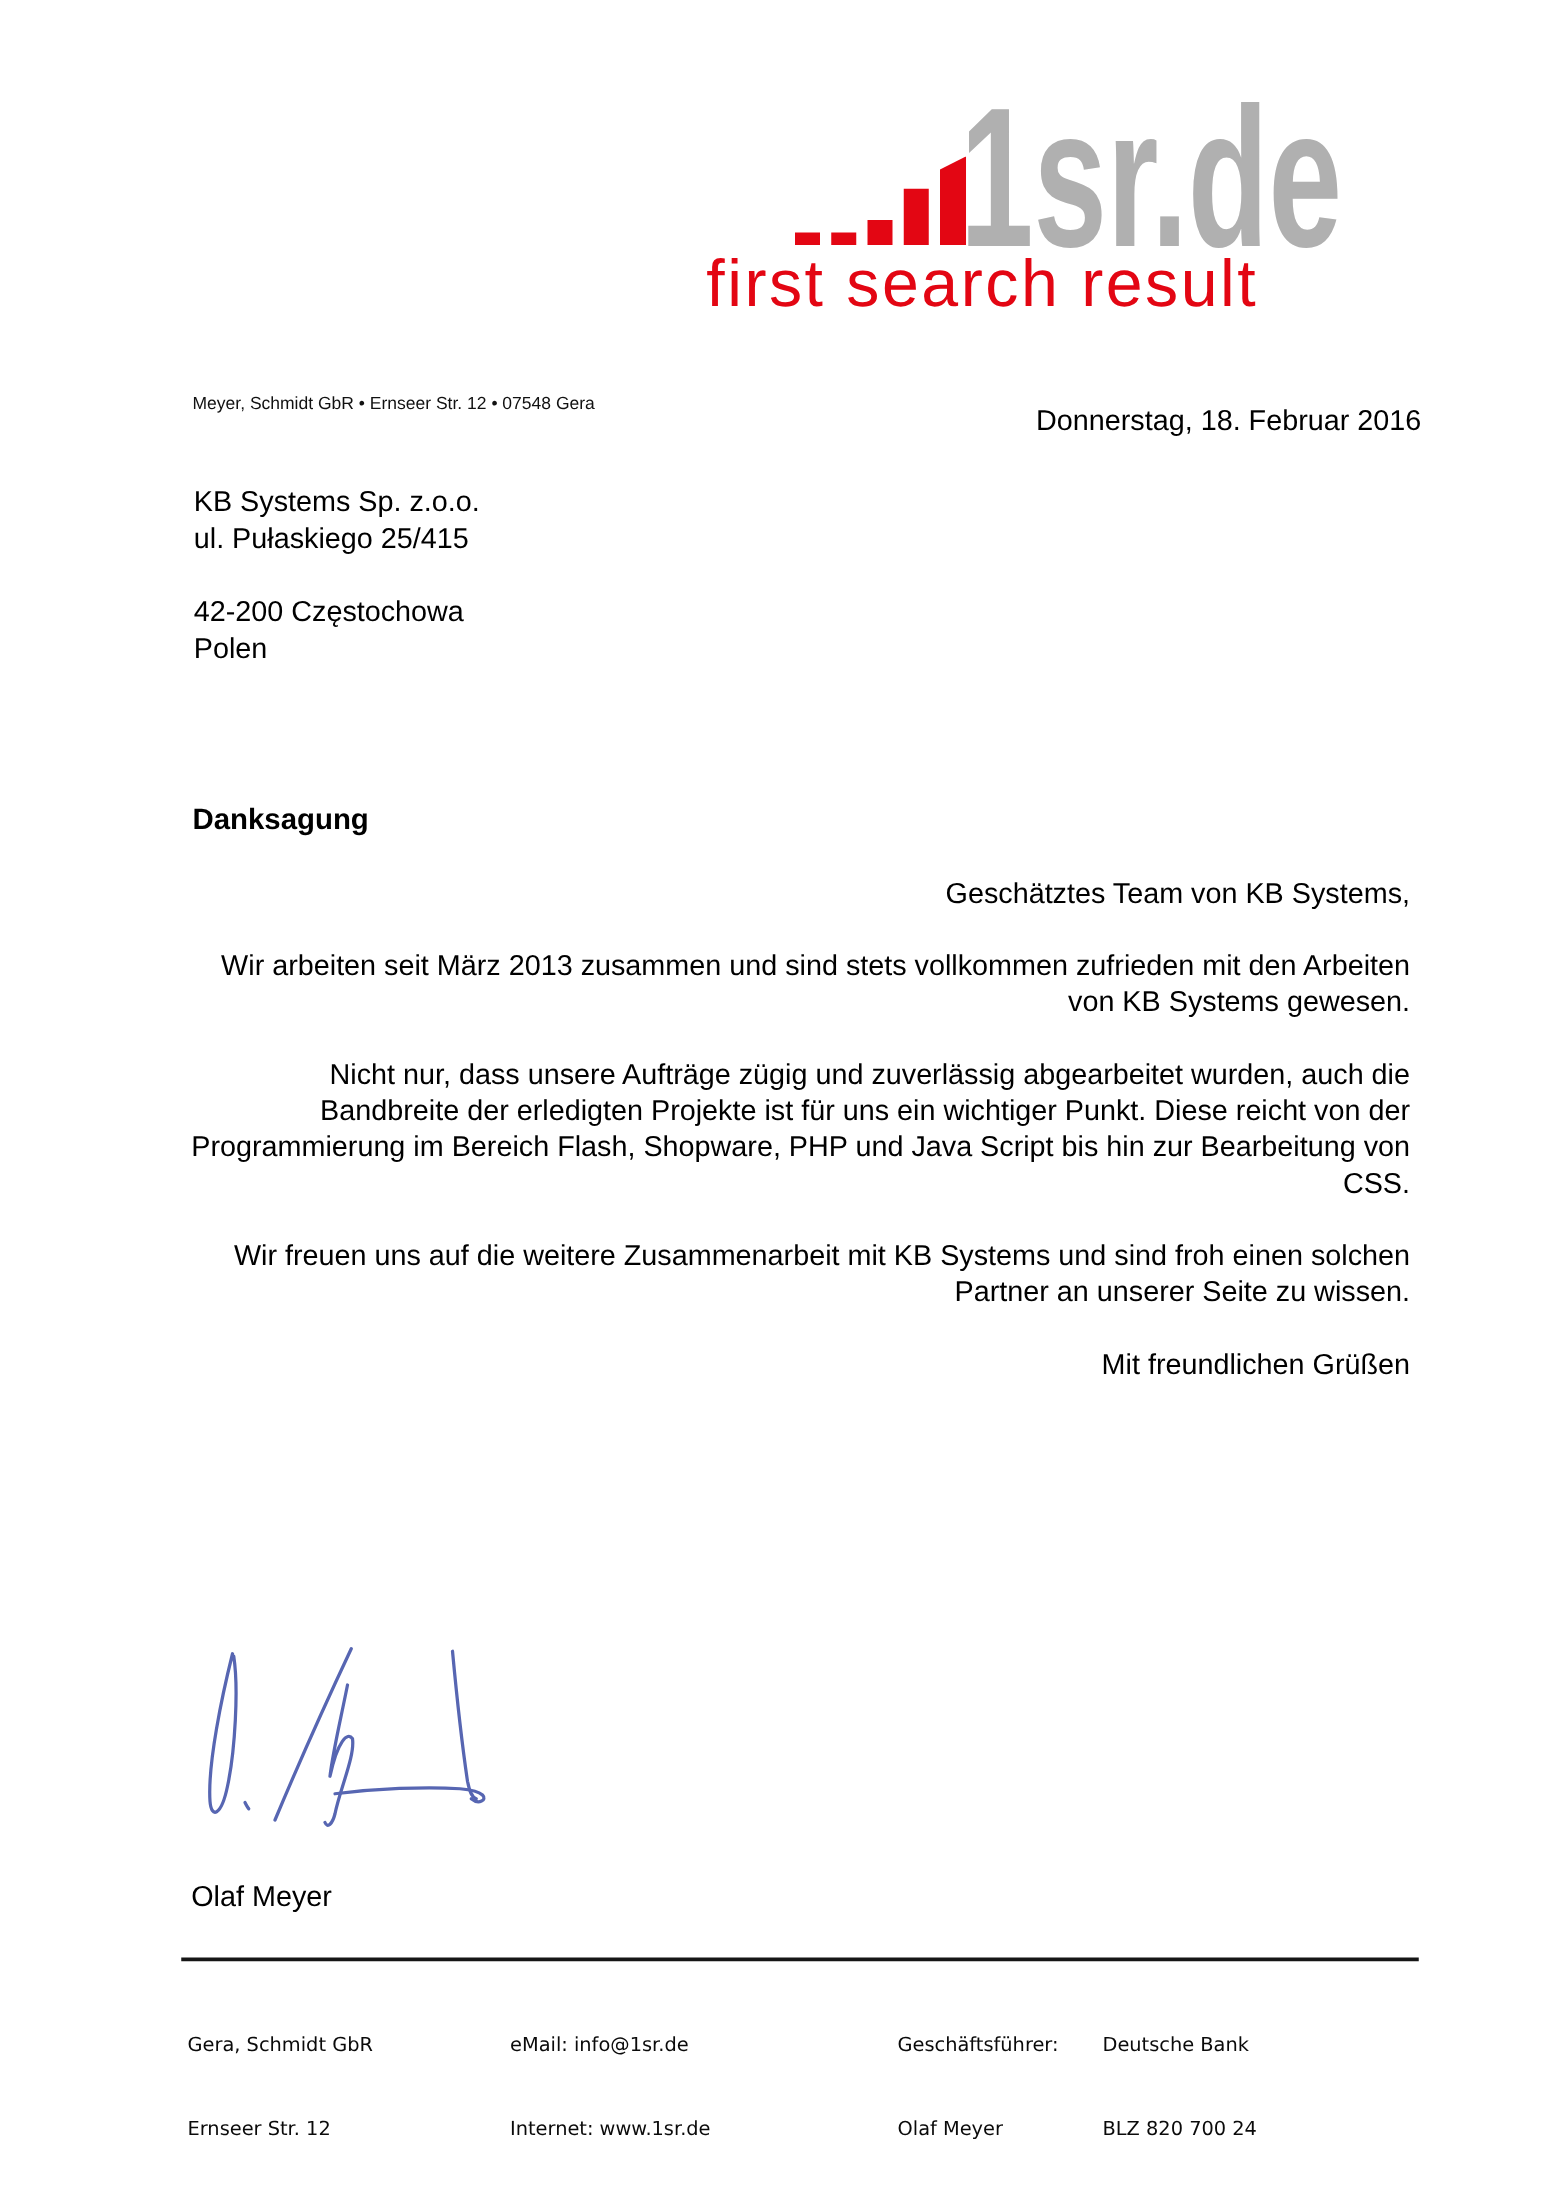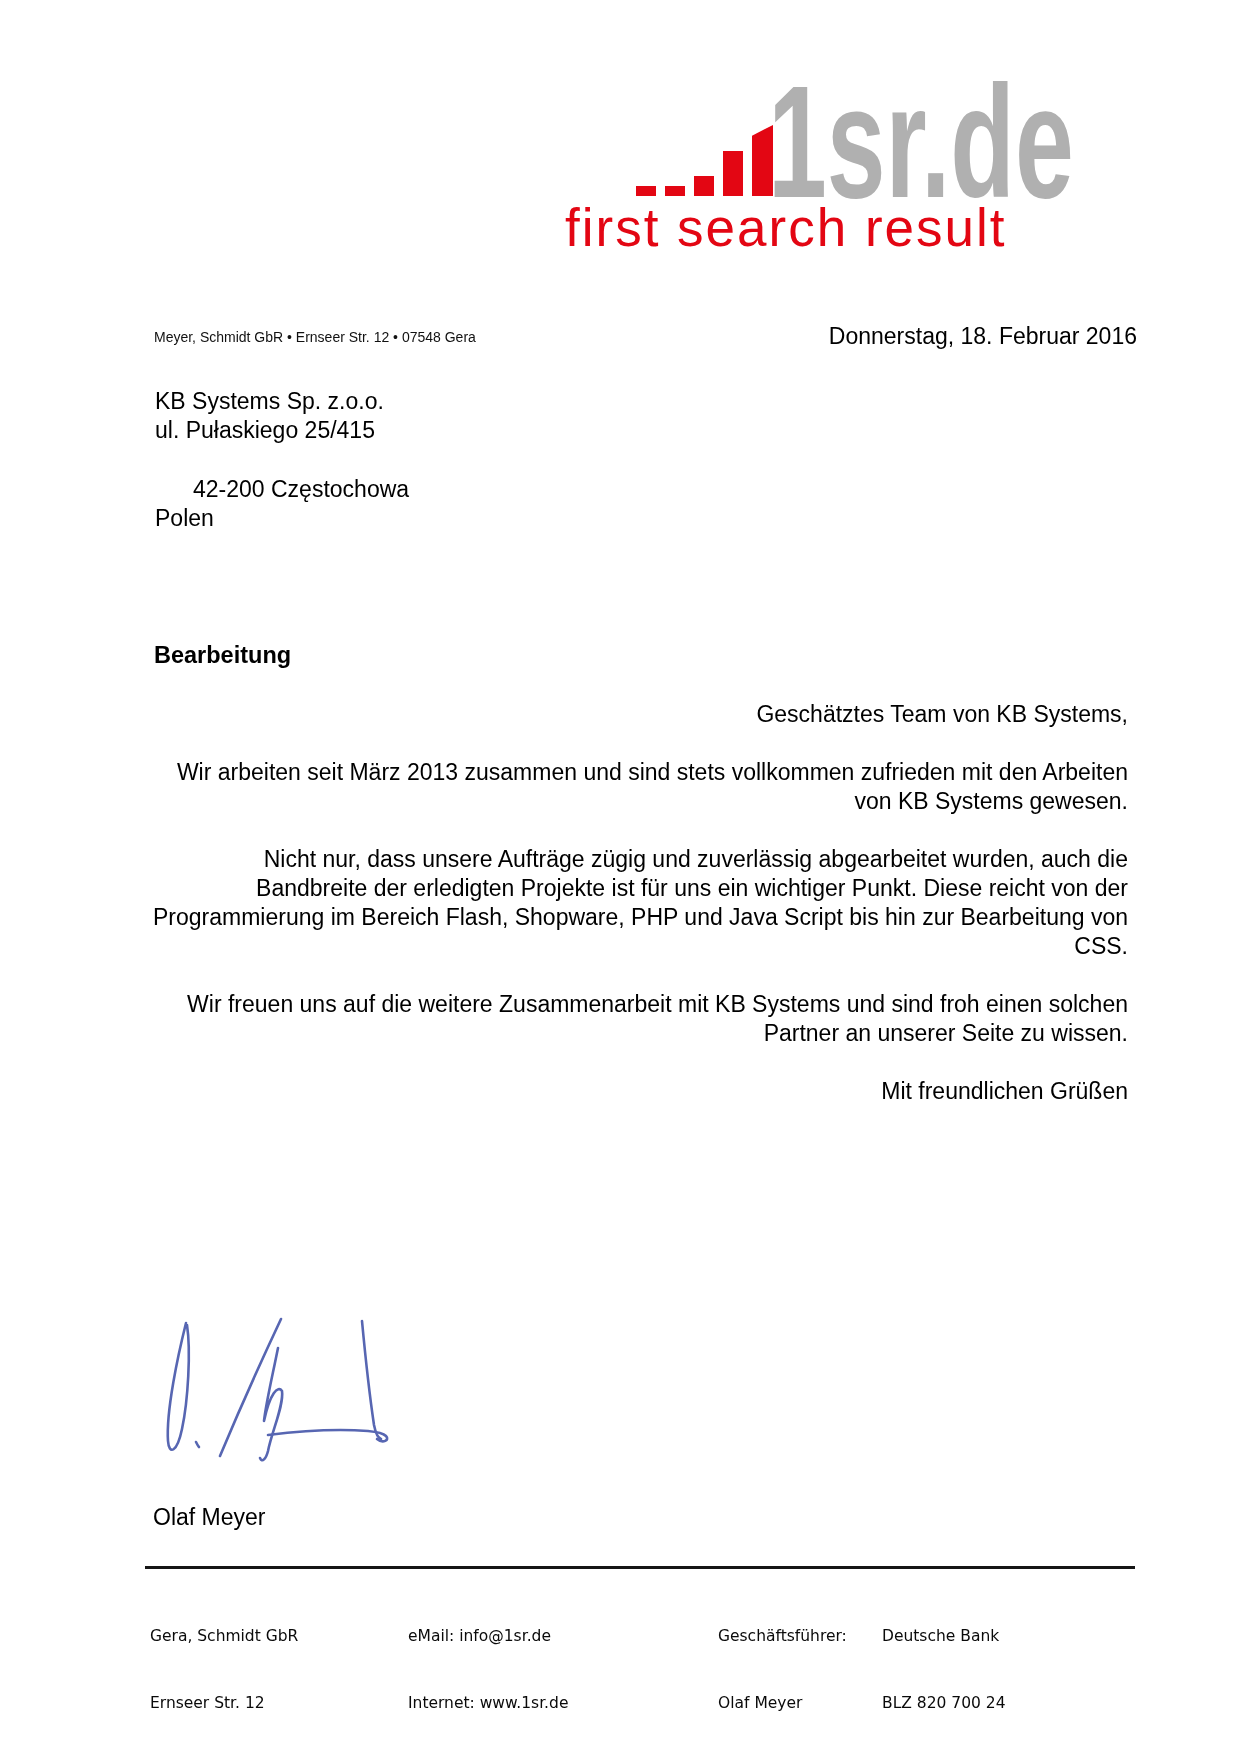--- a/index.html
+++ b/index.html
@@ -25,26 +25,26 @@
     color:#b0b0b0;white-space:nowrap;
     transform:scaleX(0.665);transform-origin:left top;
   }
   .tagline{
     position:absolute;left:565px;top:201px;
     font-size:53px;font-weight:normal;letter-spacing:2px;
     color:#e30613;white-space:nowrap;line-height:1;
   }
 
   
-  .sender-line{left:154px;top:329px;font-size:14px;color:#111;white-space:nowrap;}
+  .sender-line{left:154px;top:314px;font-size:14px;color:#111;white-space:nowrap;}
   .date{right:102px;top:323px;font-size:23px;white-space:nowrap;}
 
   
   .recipient{left:155px;top:387px;font-size:23px;line-height:29px;}
-  .recipient .gap{margin-top:30px;margin-left:38px;}
+  .recipient .gap{margin-top:30px;}
 
   
   .subject{left:154px;top:642px;font-size:23.5px;font-weight:bold;}
   .body-text{left:153px;top:700px;width:975px;font-size:23px;line-height:29px;}
   .body-text p{margin:0 0 29px 0;text-align:right;}
 
   
   .signature-svg{left:150px;top:1293px;}
   .signer-name{left:153px;top:1504px;font-size:23px;}
 
@@ -75,21 +75,21 @@
 <div class="abs sender-line">Meyer, Schmidt GbR • Ernseer Str. 12 • 07548 Gera</div>
 <div class="abs date">Donnerstag, 18. Februar 2016</div>
 
 <div class="abs recipient">
   <div>KB Systems Sp. z.o.o.</div>
   <div>ul. Pułaskiego 25/415</div>
   <div class="gap">42-200 Częstochowa</div>
   <div>Polen</div>
 </div>
 
-<div class="abs subject">Bearbeitung</div>
+<div class="abs subject">Danksagung</div>
 
 <div class="abs body-text">
   <p>Geschätztes Team von KB Systems,</p>
   <p>Wir arbeiten seit März 2013 zusammen und sind stets vollkommen zufrieden mit den Arbeiten von KB Systems gewesen.</p>
   <p>Nicht nur, dass unsere Aufträge zügig und zuverlässig abgearbeitet wurden, auch die Bandbreite der erledigten Projekte ist für uns ein wichtiger Punkt. Diese reicht von der Programmierung im Bereich Flash, Shopware, PHP und Java Script bis hin zur Bearbeitung von CSS.</p>
   <p>Wir freuen uns auf die weitere Zusammenarbeit mit KB Systems und sind froh einen solchen Partner an unserer Seite zu wissen.</p>
   <p>Mit freundlichen Grüßen</p>
 </div>
 
 <svg class="abs signature-svg" width="255" height="175" viewBox="0 0 255 175" fill="none" stroke="#5766b2" stroke-width="2.6" stroke-linecap="round" stroke-linejoin="round">

